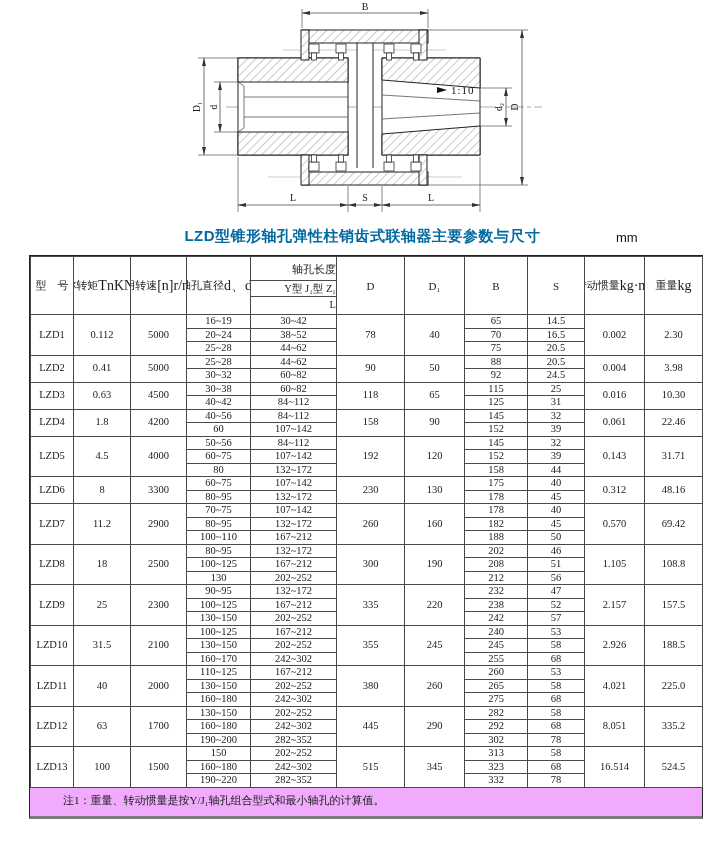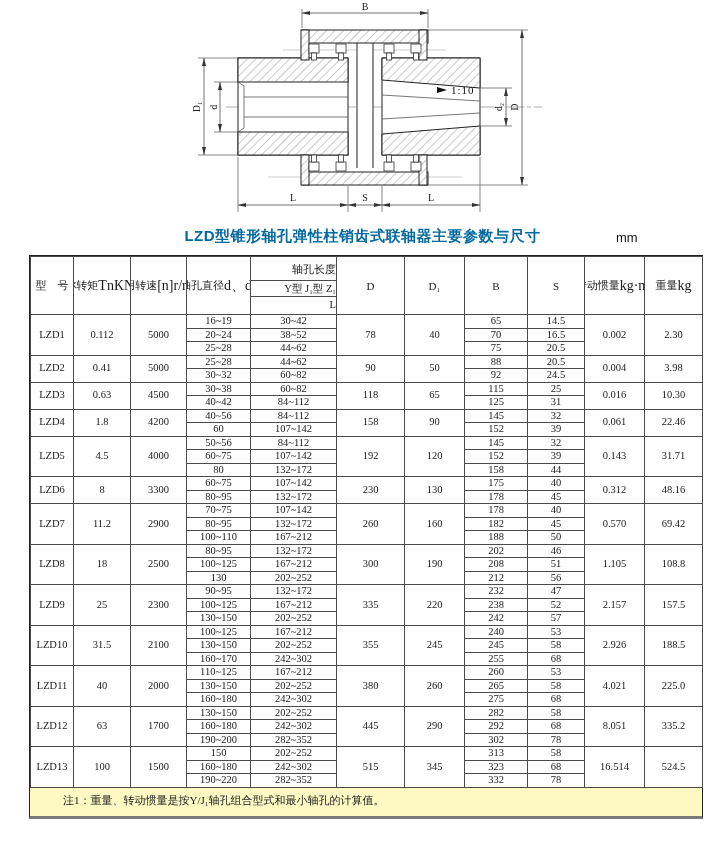--- a/index.html
+++ b/index.html
@@ -32,21 +32,21 @@
   }
   thead th{height:57px;font-size:11px;}
   tbody td{height:12.5px;line-height:12.5px;font-size:10.5px;}
   .vstack{display:flex;justify-content:center;align-items:center;height:100%;}
   .vspread{justify-content:center;padding:5px 0;box-sizing:border-box;}
   .sym{font-size:14px;}
   .p0 div{box-sizing:border-box;text-align:right;}
   .bl-top{height:23px;line-height:23px;border-bottom:1px solid #4a4a4a;}
   .bl-mid{height:16px;line-height:16px;border-bottom:1px solid #4a4a4a;font-size:10.5px;}
   .bl-bot{height:16px;line-height:16px;font-size:10.5px;}
-  .notes{padding:4px 0 7px 0;font-size:11px;text-align:left;background:#fef9c3;}
+  .notes{padding:4px 0 7px 0;font-size:11px;text-align:left;background:#f0abfc;}
   .note-line{padding-left:33px;line-height:17px;}
   .note-2{padding-left:50px;}
 </style>
 </head>
 <body>
 
 <div class="drawing">
 <svg width="725" height="228" viewBox="0 0 725 228">
   <defs>
     <pattern id="hx" patternUnits="userSpaceOnUse" width="6" height="6" patternTransform="rotate(45)">

